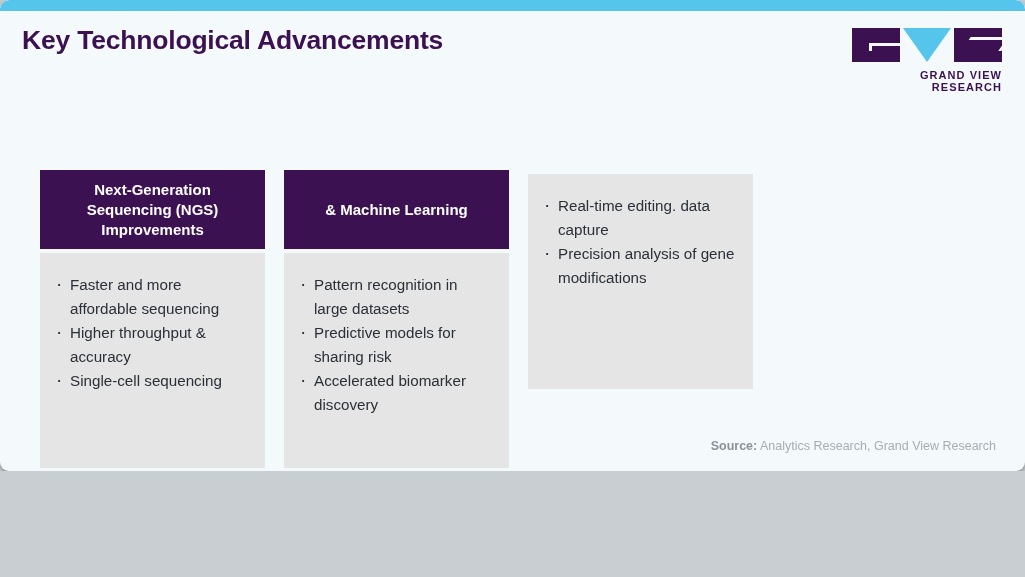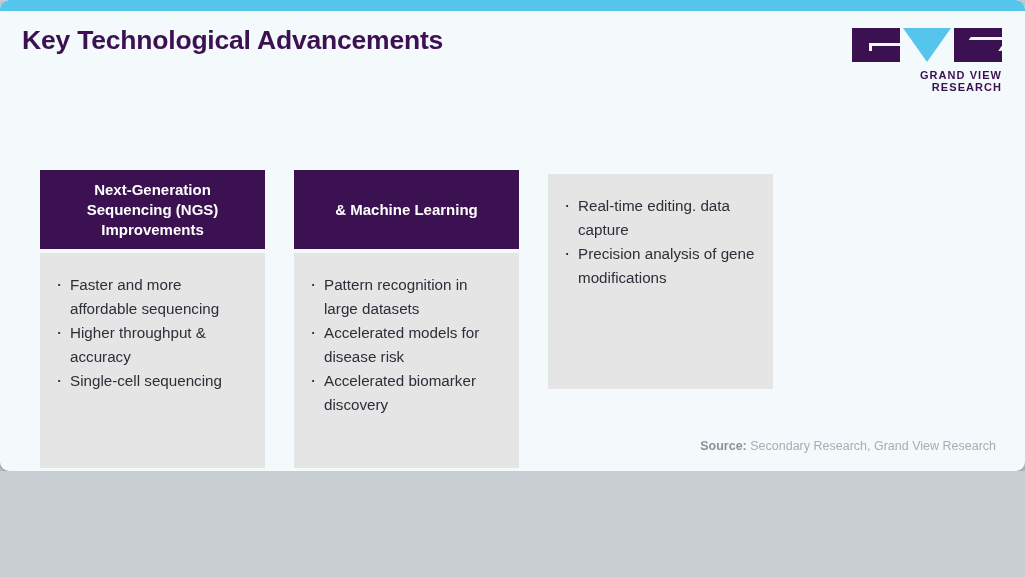--- a/index.html
+++ b/index.html
@@ -114,21 +114,21 @@
     width: 150px;
   }
 
   
   .cards {
     position: absolute;
     left: 40px;
     top: 170px;
     width: 948px;
     display: flex;
-    gap: 29px;
+    gap: 19px;
   }
   .card {
     width: 225px;
     display: flex;
     flex-direction: column;
   }
   .card-header {
     height: 79px;
     background: #3c1152;
     color: #ffffff;
@@ -224,36 +224,36 @@
 
     <div class="card">
       <div class="card-header">
         <div>
           <div>&amp; Machine Learning</div>
         </div>
       </div>
       <div class="card-body">
         <ul>
           <li>Pattern recognition in large datasets</li>
-          <li>Accelerated models for disease risk</li>
+          <li>Predictive models for sharing risk</li>
           <li>Accelerated biomarker discovery</li>
         </ul>
       </div>
     </div>
 
 
     <div class="card">
       <div class="card-body">
         <ul>
           <li>Real-time editing. data capture</li>
           <li>Precision analysis of gene modifications</li>
         </ul>
       </div>
     </div>
 
   </div>
 
   <div class="source">
     <b>Source:</b>
-    <span>Secondary Research, Grand View Research</span>
+    <span>Analytics Research, Grand View Research</span>
   </div>
 
 </div>
 
 </body></html>

